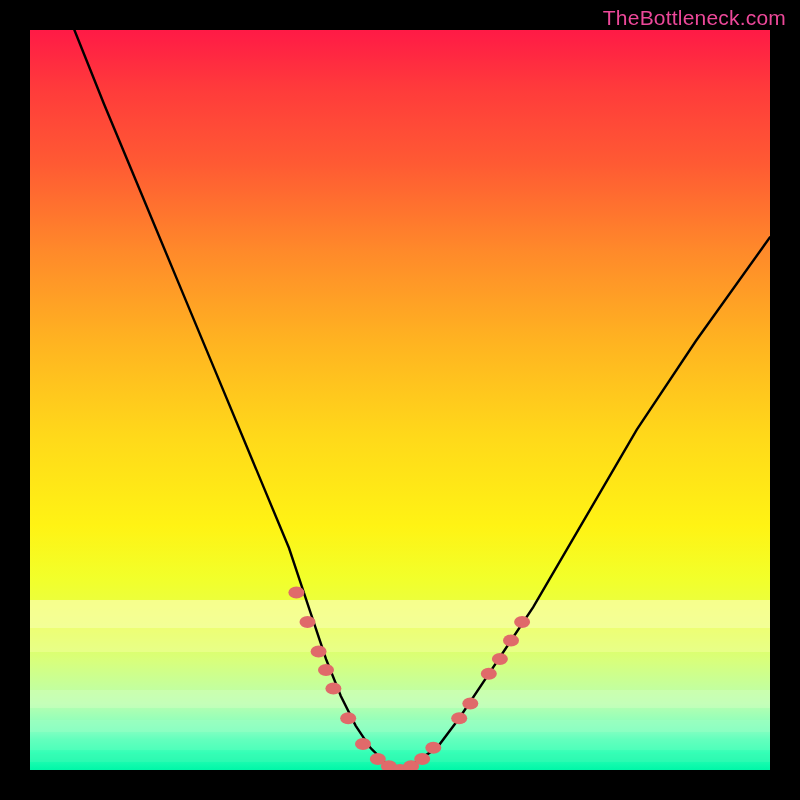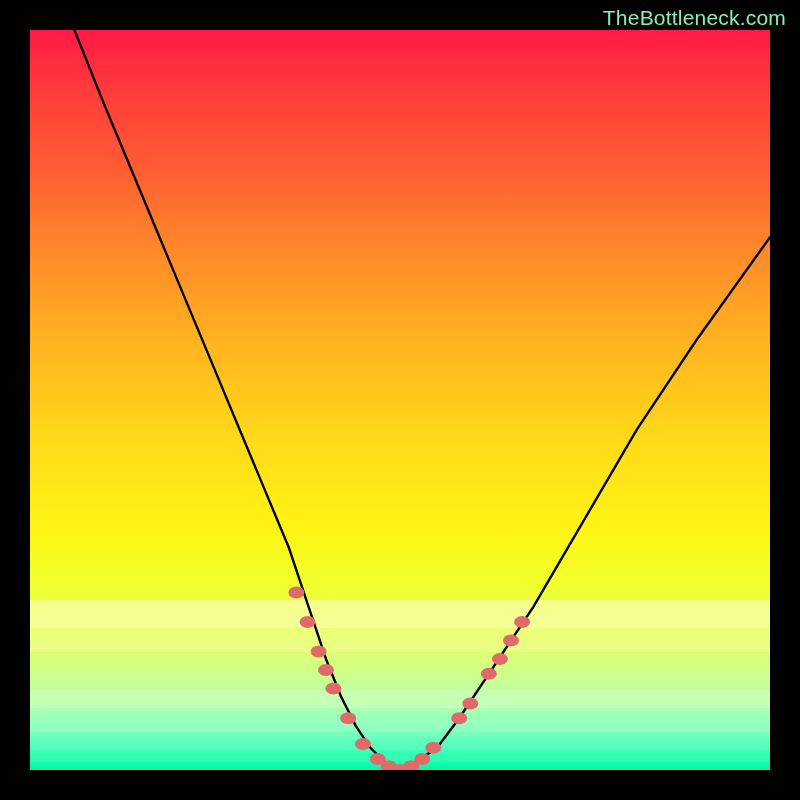--- a/index.html
+++ b/index.html
@@ -60,21 +60,21 @@
     left: 0;
     top: 0;
     width: 740px;
     height: 740px;
     pointer-events: none;
   }
   .watermark {
     position: absolute;
     top: 6px;
     right: 14px;
-    color: #86efac;
+    color: #ec4899;
     font-size: 21px;
     letter-spacing: 0.2px;
     font-weight: 400;
   }
 </style>
 </head>
 <body>
 
 <div class="frame">
   <div class="plot-area">

